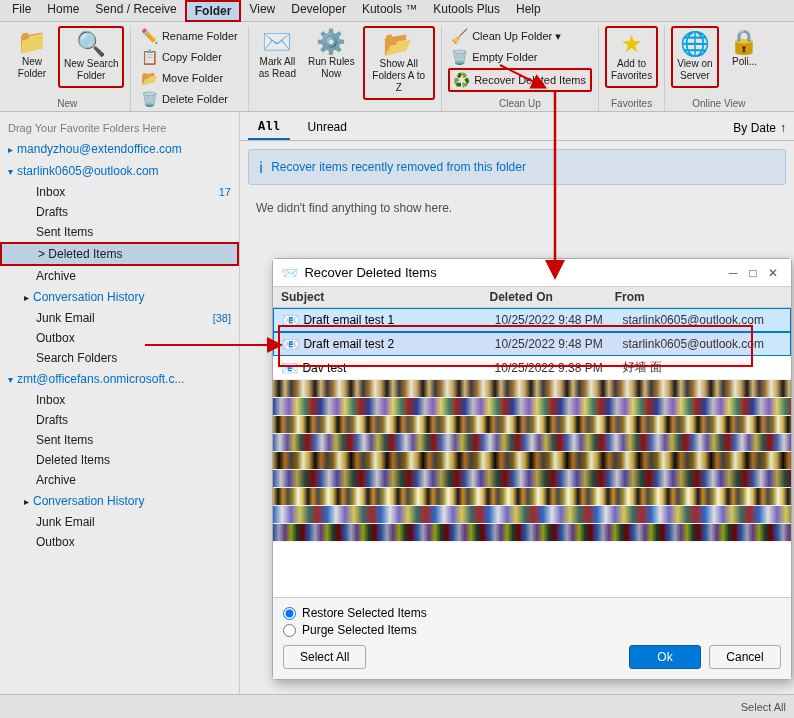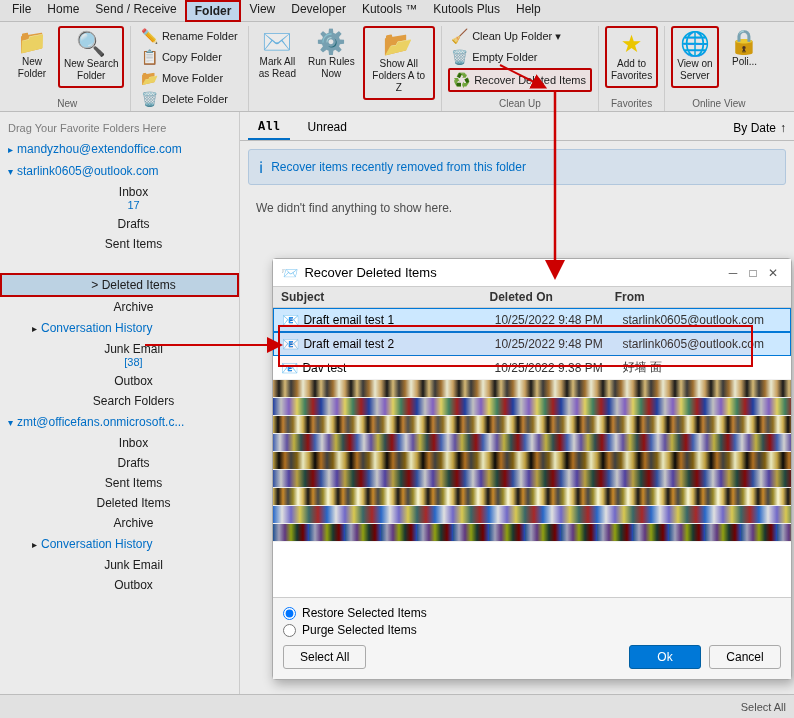--- a/index.html
+++ b/index.html
@@ -125,31 +125,30 @@
     .sidebar-account.expanded:before { content: '▾'; }
     .sidebar-folder {
       font-size: 12px;
       color: #222;
       padding: 3px 8px 3px 24px;
       cursor: pointer;
       display: flex;
       align-items: center;
       justify-content: space-between;
     }
-    .sidebar-folder.highlighted { background: #cce4f7; border: 2px solid #cc0000; margin-top: 19px; }
+    .sidebar-folder.highlighted { background: #cce4f7; border: 2px solid #cc0000; }
     .sidebar-folder .badge { color: #0078d7; font-size: 11px; text-align: right; }
-    .sidebar-subfolder { padding-left: 36px; flex-direction: column; }
+    .sidebar-subfolder { padding-left: 36px; }
     .sidebar-section-toggle {
       font-size: 12px;
       color: #0078d7;
       padding: 4px 8px 4px 8px;
       cursor: pointer;
       display: flex;
       align-items: center;
-      margin-left: 8px;
     }
     .sidebar-section-toggle:before { content: '▸'; margin-right: 4px; font-size: 10px; color: #222; }
 
     
     .statusbar {
       height: 24px;
       background: #f5f5f5;
       border-top: 1px solid #ccc;
       display: flex;
       align-items: center;

